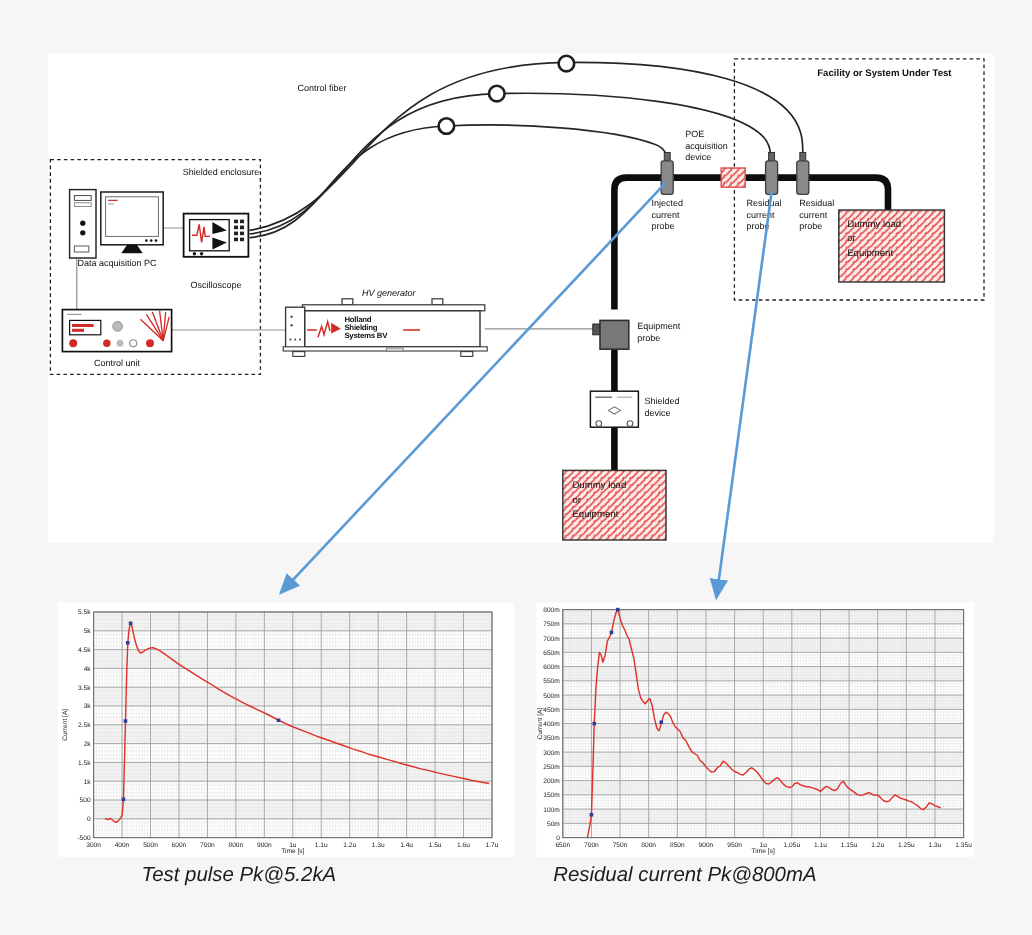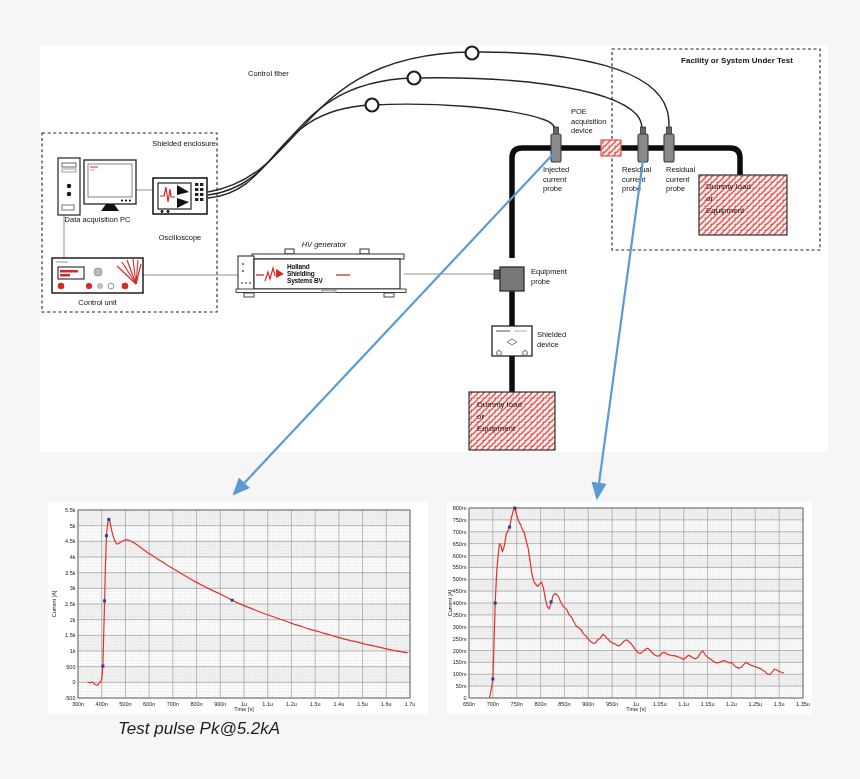--- a/index.html
+++ b/index.html
@@ -811,14 +811,15 @@
         <rect x="46.74285714285715" y="99.5" width="3" height="3" fill="#2b3f9e"></rect>
         <rect x="61.05714285714286" y="23.5" width="3" height="3" fill="#2b3f9e"></rect>
         <rect x="66.30571428571429" y="4.5" width="3" height="3" fill="#2b3f9e"></rect>
         <rect x="102.56857142857143" y="98.3125" width="3" height="3" fill="#2b3f9e"></rect>
         <text x="5" y="101" font-size="5.5" fill="#222" text-anchor="middle" transform="rotate(-90 5 101)">Current [A]</text>
         <text x="189" y="209" font-size="5.5" fill="#222" text-anchor="middle">Time [s]</text>
       </svg>
   </div>
 
   <div class="caption" style="left:74px;top:719px;margin-left:44px;">Test pulse Pk@5.2kA</div>
+  <div class="caption" style="left:461px;top:719px;">Residual current Pk@800mA</div>
 
 </div>
 
 </body></html>

